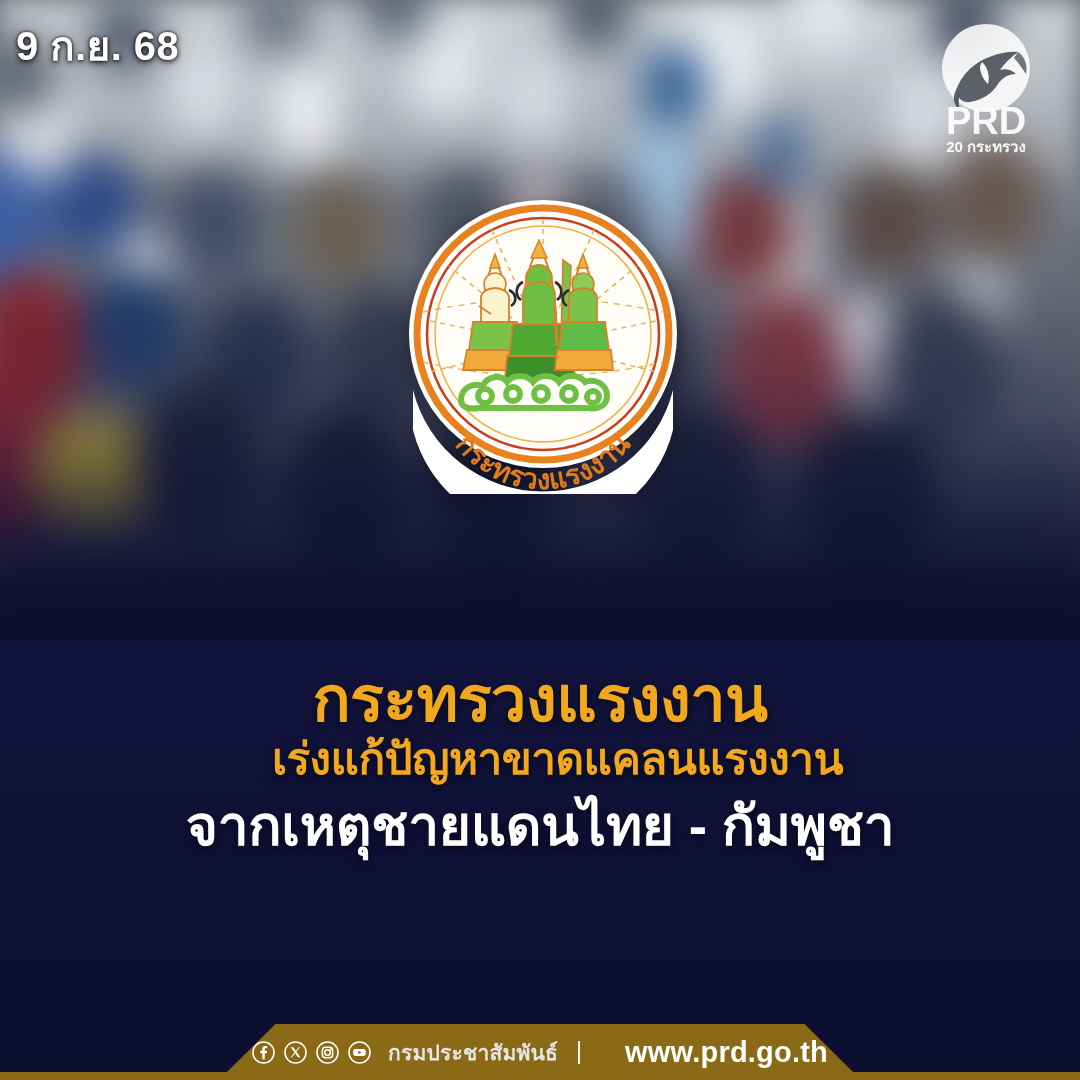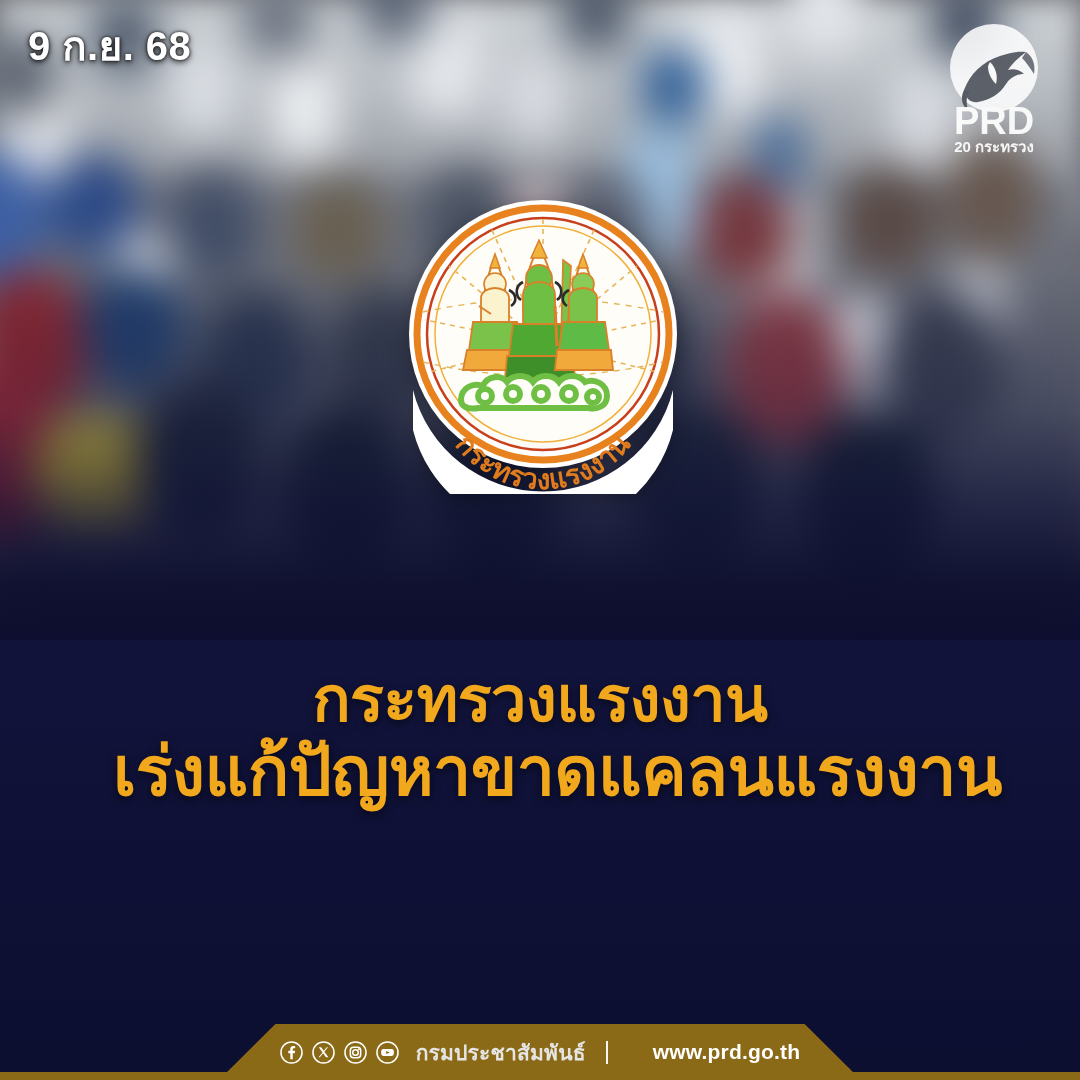--- a/index.html
+++ b/index.html
@@ -55,29 +55,29 @@
     position:absolute; left:0; top:640px; width:1080px; height:440px;
     background:#11133a;
   }
   .bottomfill2{
     position:absolute; left:0; top:700px; width:1080px; height:380px;
     background:linear-gradient(180deg,#11133a 0%,#0e1035 45%,#0d0f31 100%);
   }
 
   
   .date {
-    position:absolute; left:28px; top:14px;
+    position:absolute; left:16px; top:14px;
     font-size:40px; font-weight:700; color:#ffffff;
     letter-spacing:.5px;
     text-shadow:0 2px 6px rgba(0,0,0,.85), 0 0 3px rgba(0,0,0,.9);
     z-index:40;
   }
 
   
-  .prd { position:absolute; right:22px; top:18px; width:128px; height:140px; z-index:40; opacity:.93; }
+  .prd { position:absolute; right:30px; top:18px; width:128px; height:140px; z-index:40; opacity:.93; }
   .prd svg { width:100%; height:100%; display:block; }
 
   
   .emblem {
     position:absolute; left:405px; top:194px; width:276px; height:300px;
     z-index:35;
   }
   .emblem svg { width:100%; height:100%; display:block;
     filter:drop-shadow(0 4px 10px rgba(0,0,0,.35)); }
 
@@ -89,21 +89,21 @@
   }
   .h-gold {
     color:#F2A81D; font-weight:700;
     text-shadow:0 3px 10px rgba(0,0,0,.55);
   }
   .h-white {
     color:#ffffff; font-weight:700;
     text-shadow:0 3px 10px rgba(0,0,0,.55);
   }
   .l1 { font-size:63px; letter-spacing:-.5px; }
-  .l2 { font-size:68px; letter-spacing:-.5px; margin-top:6px;margin-left:35px; }
+  .l2 { font-size:44px; letter-spacing:-.5px; margin-top:6px;margin-left:35px; }
   .l3 { font-size:55px; margin-top:18px; letter-spacing:-.3px; }
   .l4 { font-size:55px; margin-top:10px; letter-spacing:-.3px; }
 
   
   .footstrip {
     position:absolute; left:0; bottom:0; width:1080px; height:8px;
     background:#8a6a16; z-index:50;
   }
   .foottrap {
     position:absolute; left:0; bottom:0; width:1080px; height:56px; z-index:51;
@@ -116,21 +116,21 @@
   .footrow {
     position:absolute; left:0; bottom:11px; width:1080px; height:34px;
     display:flex; align-items:center; justify-content:center; gap:9px;
     z-index:52;
   }
   .sico { width:23px; height:23px; display:block; }
   .fdept {
     color:#e5e5e5; font-size:21px; font-weight:700; margin-left:8px; letter-spacing:.2px;
   }
   .fbar { width:2px; height:23px; background:#ffffff; margin:0 11px; opacity:.95; }
-  .furl { color:#fff; font-size:21px; font-weight:700; letter-spacing:.2px;margin-left:25px; }
+  .furl { color:#fff; font-size:29px; font-weight:700; letter-spacing:.2px;margin-left:25px; }
 </style>
 </head>
 <body>
 
 <div id="poster">
 
   <div class="photo">
     <div class="hall"></div>
     <div class="floorwash"></div>
     <div class="blobs">
@@ -295,20 +295,21 @@
       <path id="capPath" d="M30 206 A110 110 0 0 0 246 206" fill="none"></path>
       <text font-family="Liberation Sans, sans-serif" font-size="28" font-weight="700" fill="#E07C1E">
         <textPath href="#capPath" startOffset="50%" text-anchor="middle">กระทรวงแรงงาน</textPath>
       </text>
     </svg>
   </div>
 
   <div class="headline">
     <div class="h-gold l1">กระทรวงแรงงาน</div>
     <div class="h-gold l2">เร่งแก้ปัญหาขาดแคลนแรงงาน</div>
+    <div class="h-white l3">จากเหตุชายแดนไทย - กัมพูชา</div>
   </div>
 
   <div class="footstrip"></div>
   <div class="foottrap">
     <div class="shape"></div>
   </div>
 
   <div class="footrow">
     <span>
       <svg class="sico" viewBox="0 0 24 24">

